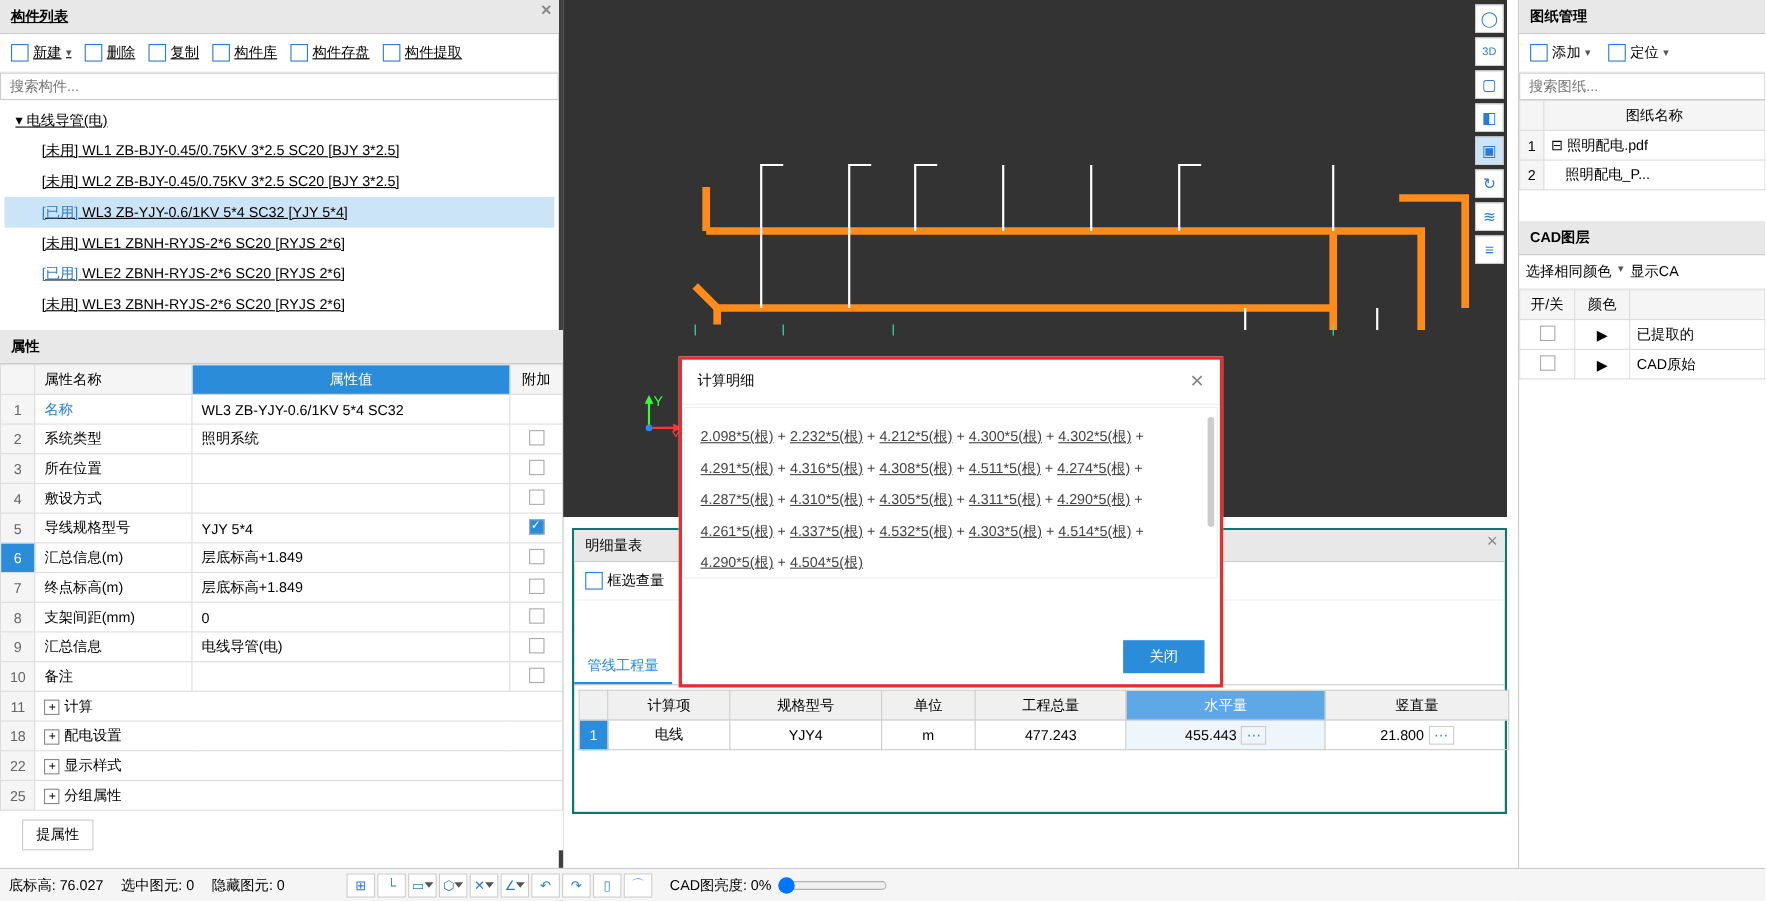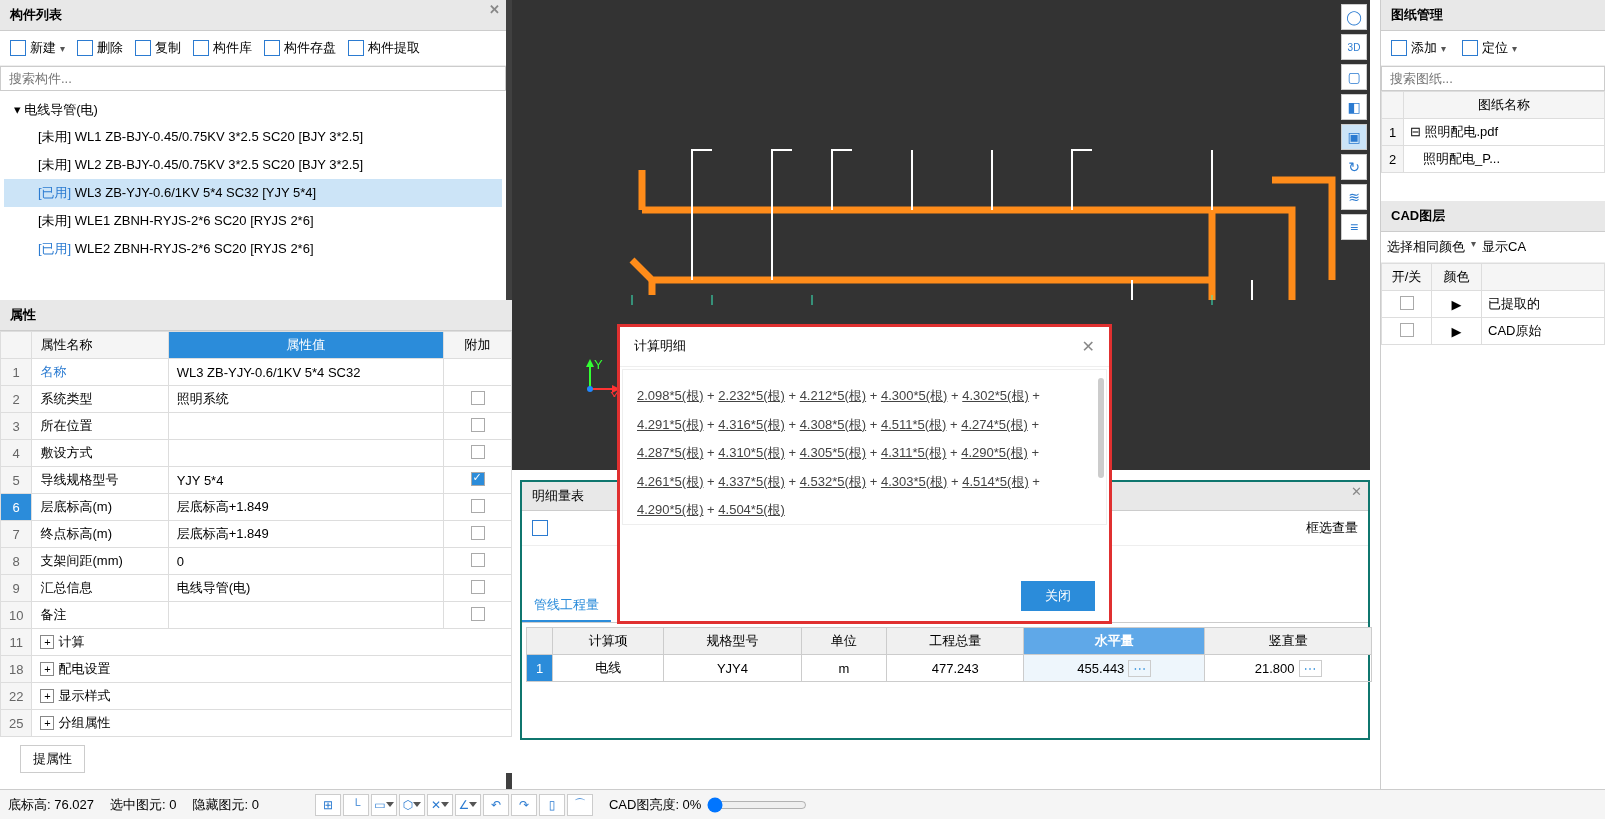--- a/index.html
+++ b/index.html
@@ -1,23 +1,23 @@
 <!DOCTYPE html>
 <html><head>
 <meta charset="utf-8">
 <style>
 * { box-sizing: border-box; margin: 0; padding: 0; font-family: "Microsoft YaHei", sans-serif; font-size: 13px; }
 body { background: #fff; overflow: hidden; width: 1605px; height: 819px; position: relative; }
 
 
-.left-panel { position: absolute; top: 0; left: 0; width: 512px; height: 819px; background: #fff; border-right: 6px solid #404040; }
+.left-panel { position: absolute; top: 0; left: 0; width: 512px; height: 819px; background: #fff; border-right: 4px solid #404040; text-decoration: underline; }
 .panel-header { background: #e8e8e8; padding: 6px 10px; font-weight: bold; position: relative; border-bottom: 1px solid #ccc; }
 .panel-close { position: absolute; right: 6px; top: 2px; color: #888; cursor: pointer; }
 .toolbar-row { display: flex; gap: 4px; padding: 6px 6px; border-bottom: 1px solid #eee; align-items: center; }
-.tool-btn { display: flex; align-items: center; gap: 4px; padding: 2px 4px; cursor: pointer; justify-content: space-between; }
+.tool-btn { display: flex; align-items: center; gap: 4px; padding: 2px 4px; cursor: pointer; }
 .tool-btn .ic { width: 16px; height: 16px; border: 1px solid #2b7bd1; display: inline-block; }
 .dd { font-size: 10px; color: #555; }
 .search-input { width: 100%; padding: 4px 8px; border: 1px solid #ccc; color: #999; }
 .tree { padding: 6px 4px; }
 .tree-root { padding: 4px 10px; }
 .tree-item { padding: 5px 10px 5px 34px; cursor: pointer; }
 .tree-item.sel { background: #cce4f7; }
 .blue { color: #2b7bd1; }
 
 .props-panel { position: absolute; top: 300px; left: 0; width: 512px; background: #fff; }
@@ -54,21 +54,21 @@
 
 .detail-panel { position: absolute; top: 480px; left: 520px; width: 850px; height: 260px; background: #fff; border: 2px solid #0f766e; }
 .dp-header { background: #e8e8e8; padding: 5px 10px; border-bottom: 1px solid #ccc; position: relative; }
 .dp-toolbar { padding: 6px; border-bottom: 1px solid #eee; }
 .dp-tabs { display: flex; border-bottom: 1px solid #ccc; }
 .dp-tab { padding: 6px 12px; cursor: pointer; margin-top: 44px; }
 .dp-tab.active { color: #2b8cda; border-bottom: 2px solid #2b8cda; }
 .dp-table { width: 100%; border-collapse: collapse; margin: 4px; }
 .dp-table td, .dp-table th { border: 1px solid #ccc; padding: 4px 8px; text-align: center; height: 24px; }
 .dp-table th { background: #f0f0f0; font-weight: normal; }
-.dp-table th.hilite { background: #5fa8e8; color: #fff; font-weight: bold; }
+.dp-table th.hilite { background: #5fa8e8; color: #fff; }
 .dots-btn { display: inline-block; border: 1px solid #ccc; padding: 0 4px; color: #2b8cda; cursor: pointer; margin-left: 4px; }
 
 
 .dialog { position: absolute; top: 324px; left: 617px; width: 495px; background: #fff; border: 3px solid #e03030; padding: 0; }
 .dlg-header { display: flex; justify-content: space-between; padding: 10px 14px; border-bottom: 1px solid #eee; }
 .dlg-close { color: #888; cursor: pointer; font-size: 16px; }
 .dlg-body { padding: 12px 14px; height: 156px; overflow-y: auto; line-height: 2.2; color: #444; border: 1px solid #eee; margin: 2px; position: relative; }
 .dlg-body .seg { text-decoration: underline; }
 .dlg-footer { padding: 10px 14px; text-align: right; }
 .dlg-btn { background: #2b8cda; color: #fff; border: none; padding: 6px 24px; cursor: pointer; margin-top: 44px; }
@@ -119,34 +119,35 @@
   </div>
   <input class="search-input" placeholder="搜索构件..." style="">
   <div class="tree">
     <div class="tree-root">▾ <span>电线导管(电)</span></div>
     <div id="tree-items">
         <div class="tree-item"><span class="">[未用]</span> WL1 ZB-BJY-0.45/0.75KV 3*2.5 SC20 [BJY 3*2.5]</div>
         <div class="tree-item"><span class="">[未用]</span> WL2 ZB-BJY-0.45/0.75KV 3*2.5 SC20 [BJY 3*2.5]</div>
         <div class="tree-item sel"><span class="blue">[已用]</span> WL3 ZB-YJY-0.6/1KV 5*4 SC32 [YJY  5*4]</div>
         <div class="tree-item"><span class="">[未用]</span> WLE1 ZBNH-RYJS-2*6 SC20 [RYJS 2*6]</div>
         <div class="tree-item"><span class="blue">[已用]</span> WLE2 ZBNH-RYJS-2*6 SC20 [RYJS 2*6]</div>
+        <div class="tree-item"><span class="">[未用]</span> WLE3 ZBNH-RYJS-2*6 SC20 [RYJS 2*6]</div>
       </div>
   </div>
 
   <div class="props-panel">
     <div class="panel-header">
       <span>属性</span>
     </div>
     <table class="props-table">
       <tbody>
           <tr>
         <th class="row-num"></th>
         <th>属性名称</th>
         <th class="hdr-val">属性值</th>
-        <th style="width:68px;text-align:center">附加</th>
+        <th style="width:48px;text-align:center">附加</th>
       </tr>
       </tbody>
         <tbody id="props-body">
           <tr>
             <td class="row-num">1</td>
             <td class="blue">名称</td>
             <td>WL3 ZB-YJY-0.6/1KV 5*4 SC32</td>
             <td style="text-align:center"></td>
           </tr>
           <tr>
@@ -168,21 +169,21 @@
             <td style="text-align:center"><span class="chk"></span></td>
           </tr>
           <tr>
             <td class="row-num">5</td>
             <td>导线规格型号</td>
             <td>YJY  5*4</td>
             <td style="text-align:center"><span class="chk on"></span></td>
           </tr>
           <tr>
             <td class="row-num sel">6</td>
-            <td>层底标高(m)</td>
+            <td>汇总信息(m)</td>
             <td>层底标高+1.849</td>
             <td style="text-align:center"><span class="chk"></span></td>
           </tr>
           <tr>
             <td class="row-num">7</td>
             <td>终点标高(m)</td>
             <td>层底标高+1.849</td>
             <td style="text-align:center"><span class="chk"></span></td>
           </tr>
           <tr>

